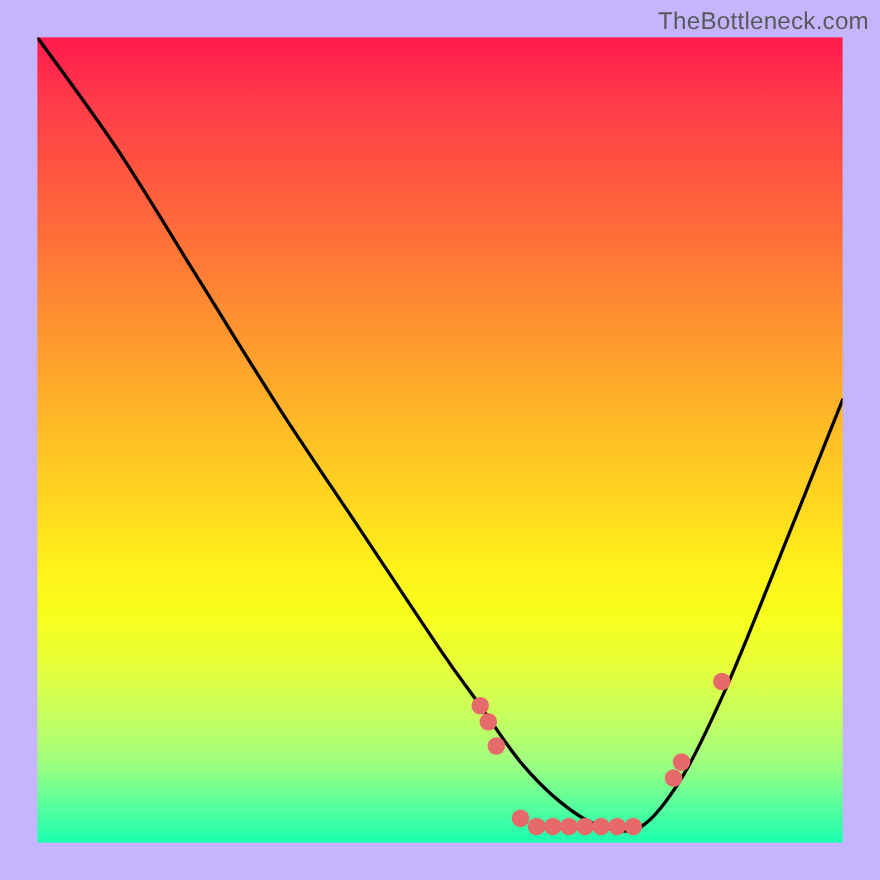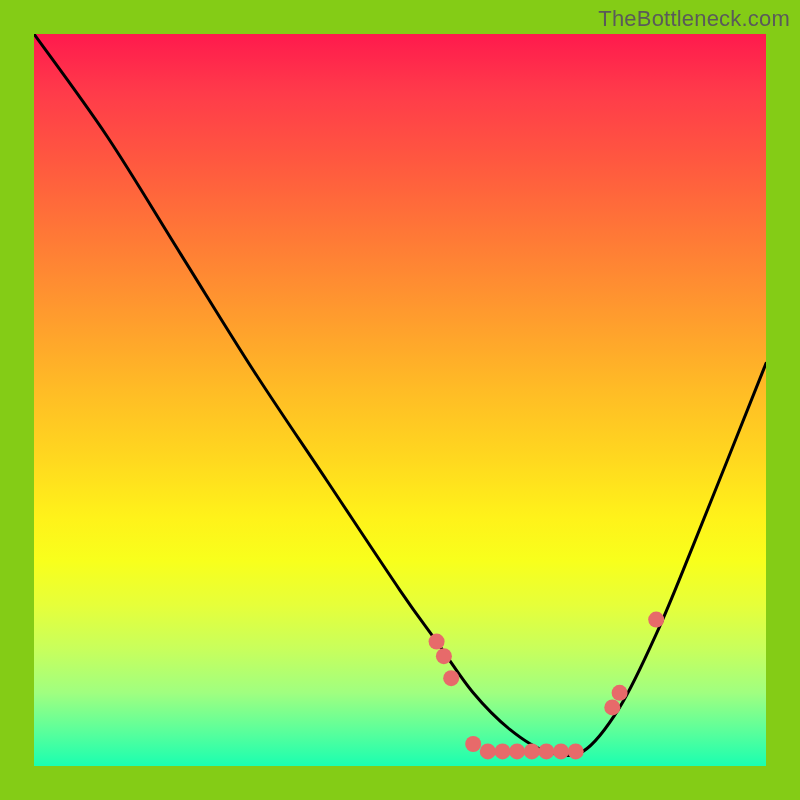--- a/index.html
+++ b/index.html
@@ -8,21 +8,21 @@
     width: 800px;
     height: 800px;
     background: #000000;
     overflow: hidden;
     font-family: Arial, Helvetica, sans-serif;
   }
   .stage {
     position: relative;
     width: 800px;
     height: 800px;
-    background: #84cc16;
+    background: #c4b5fd;
     text-decoration: underline;
   }
   .plot {
     position: absolute;
     left: 34px;
     top: 34px;
     width: 732px;
     height: 732px;
     
     background: linear-gradient(

